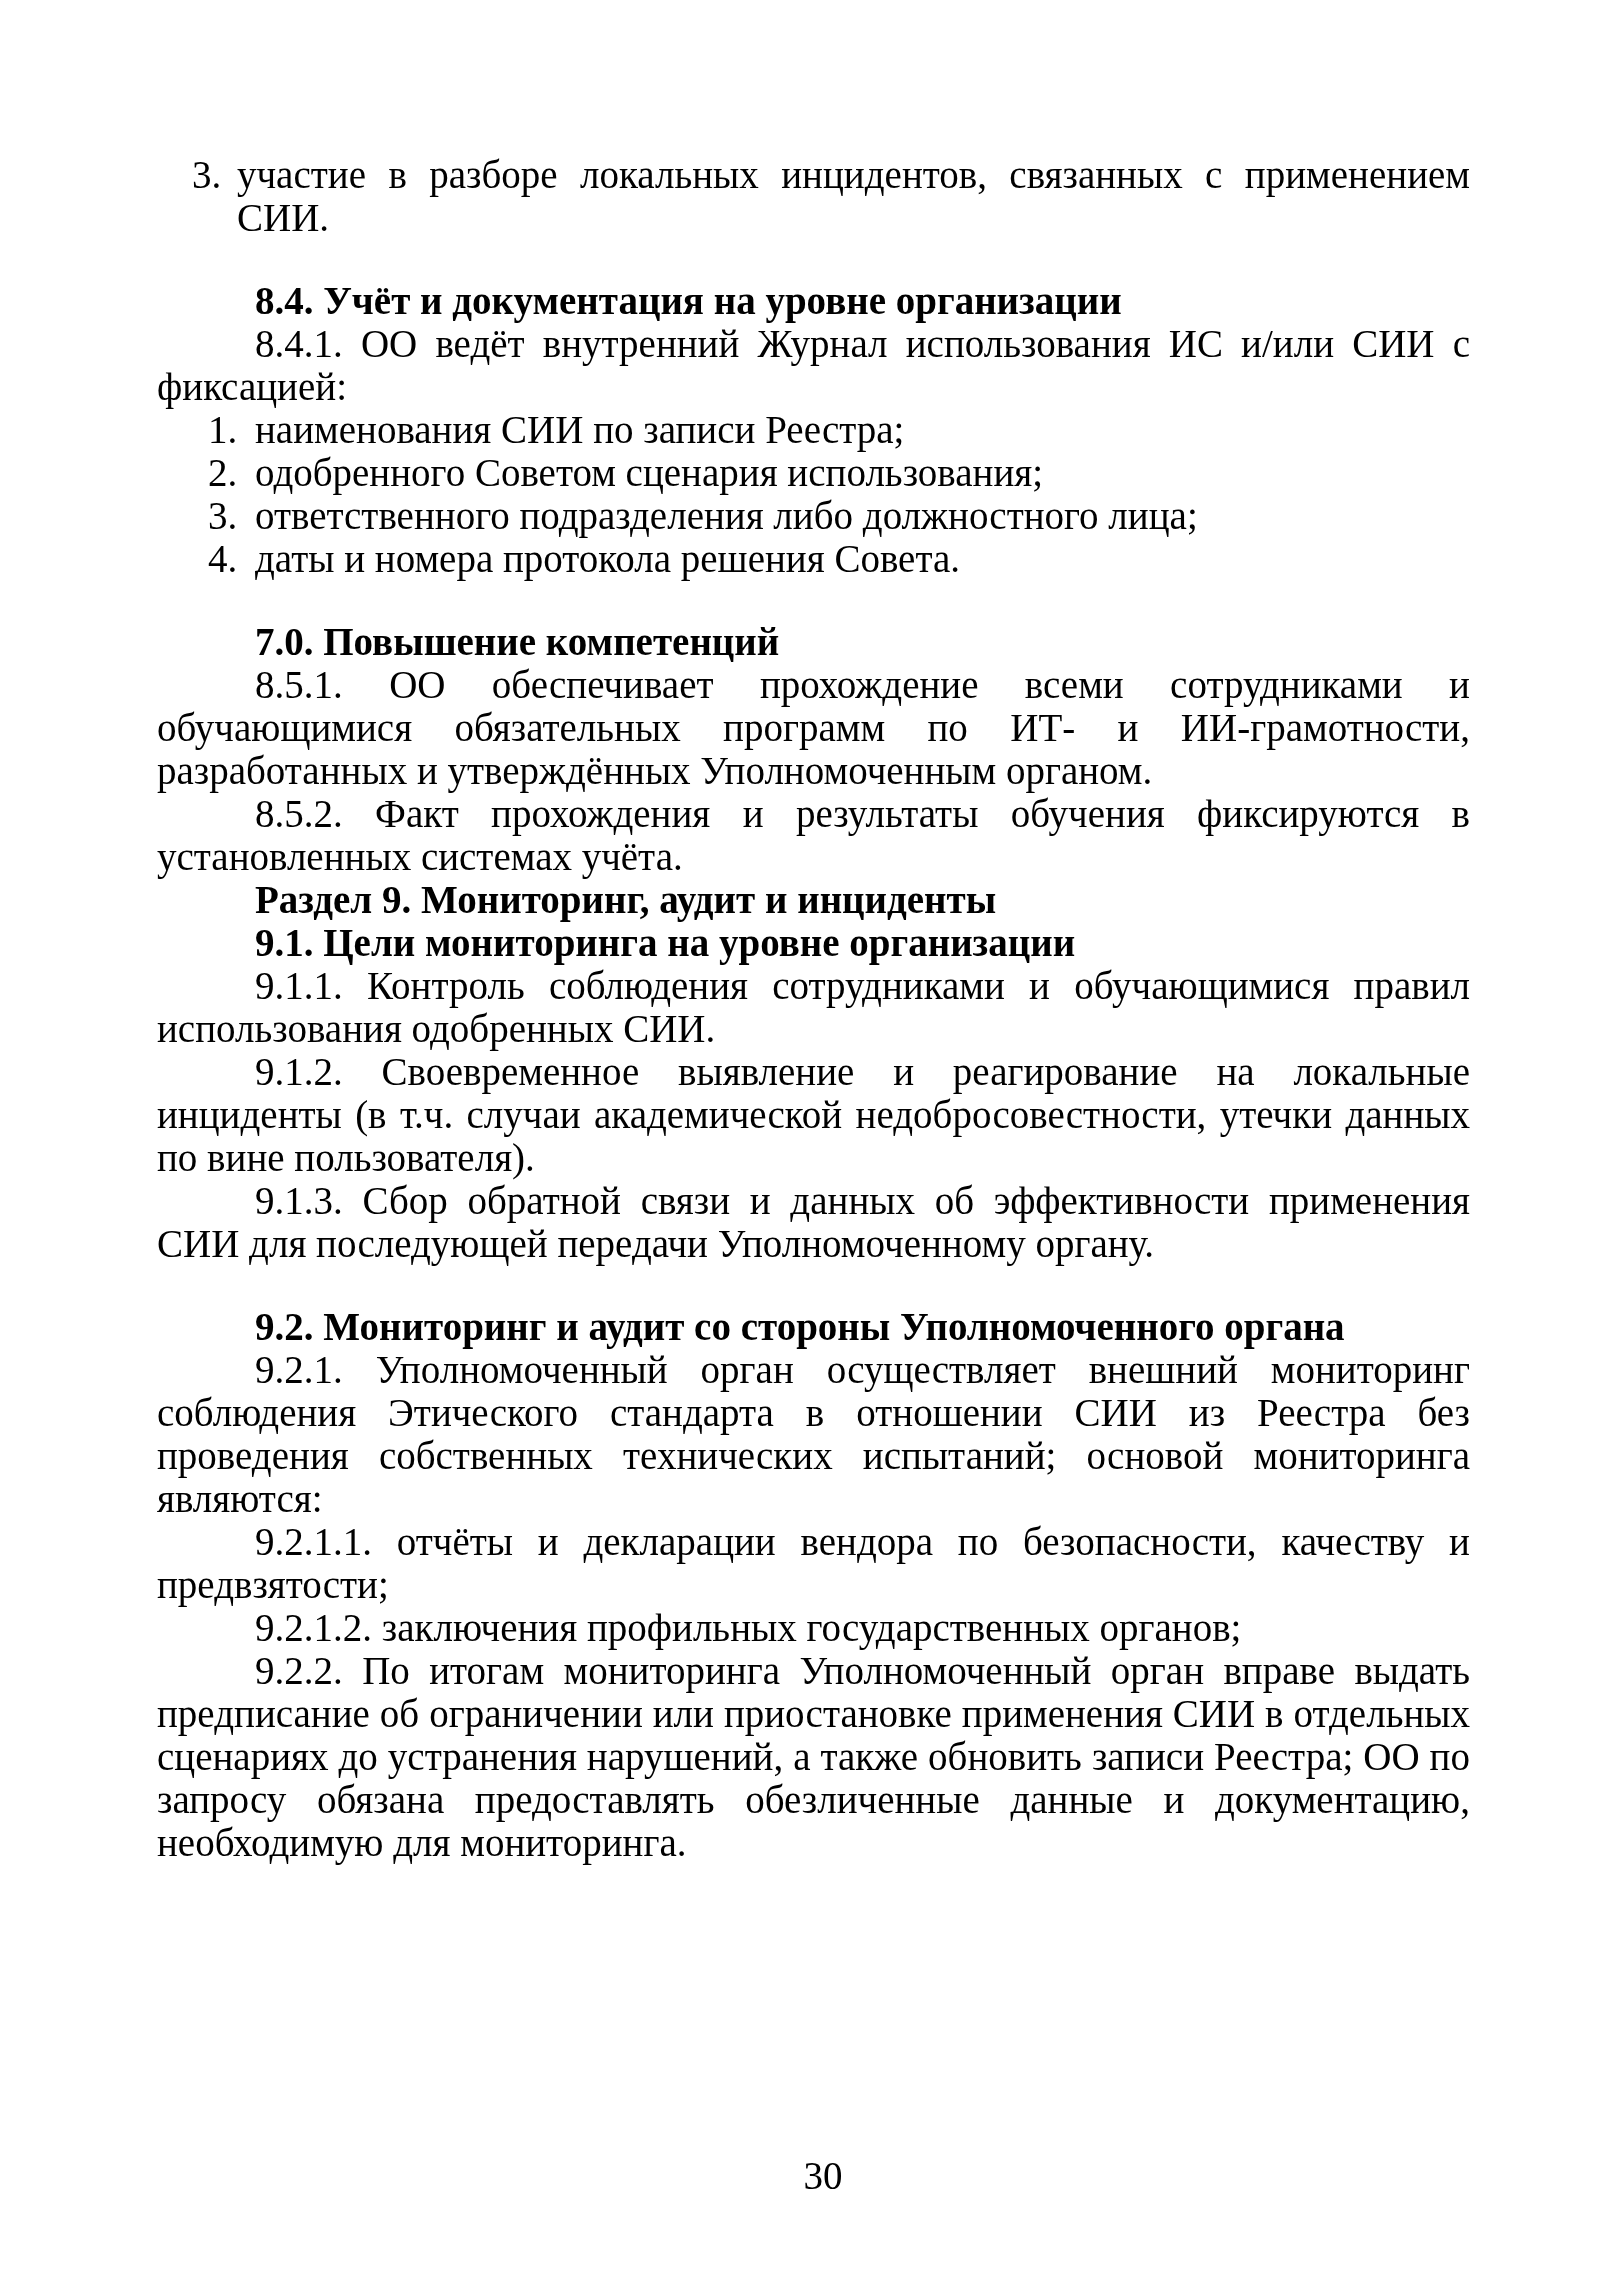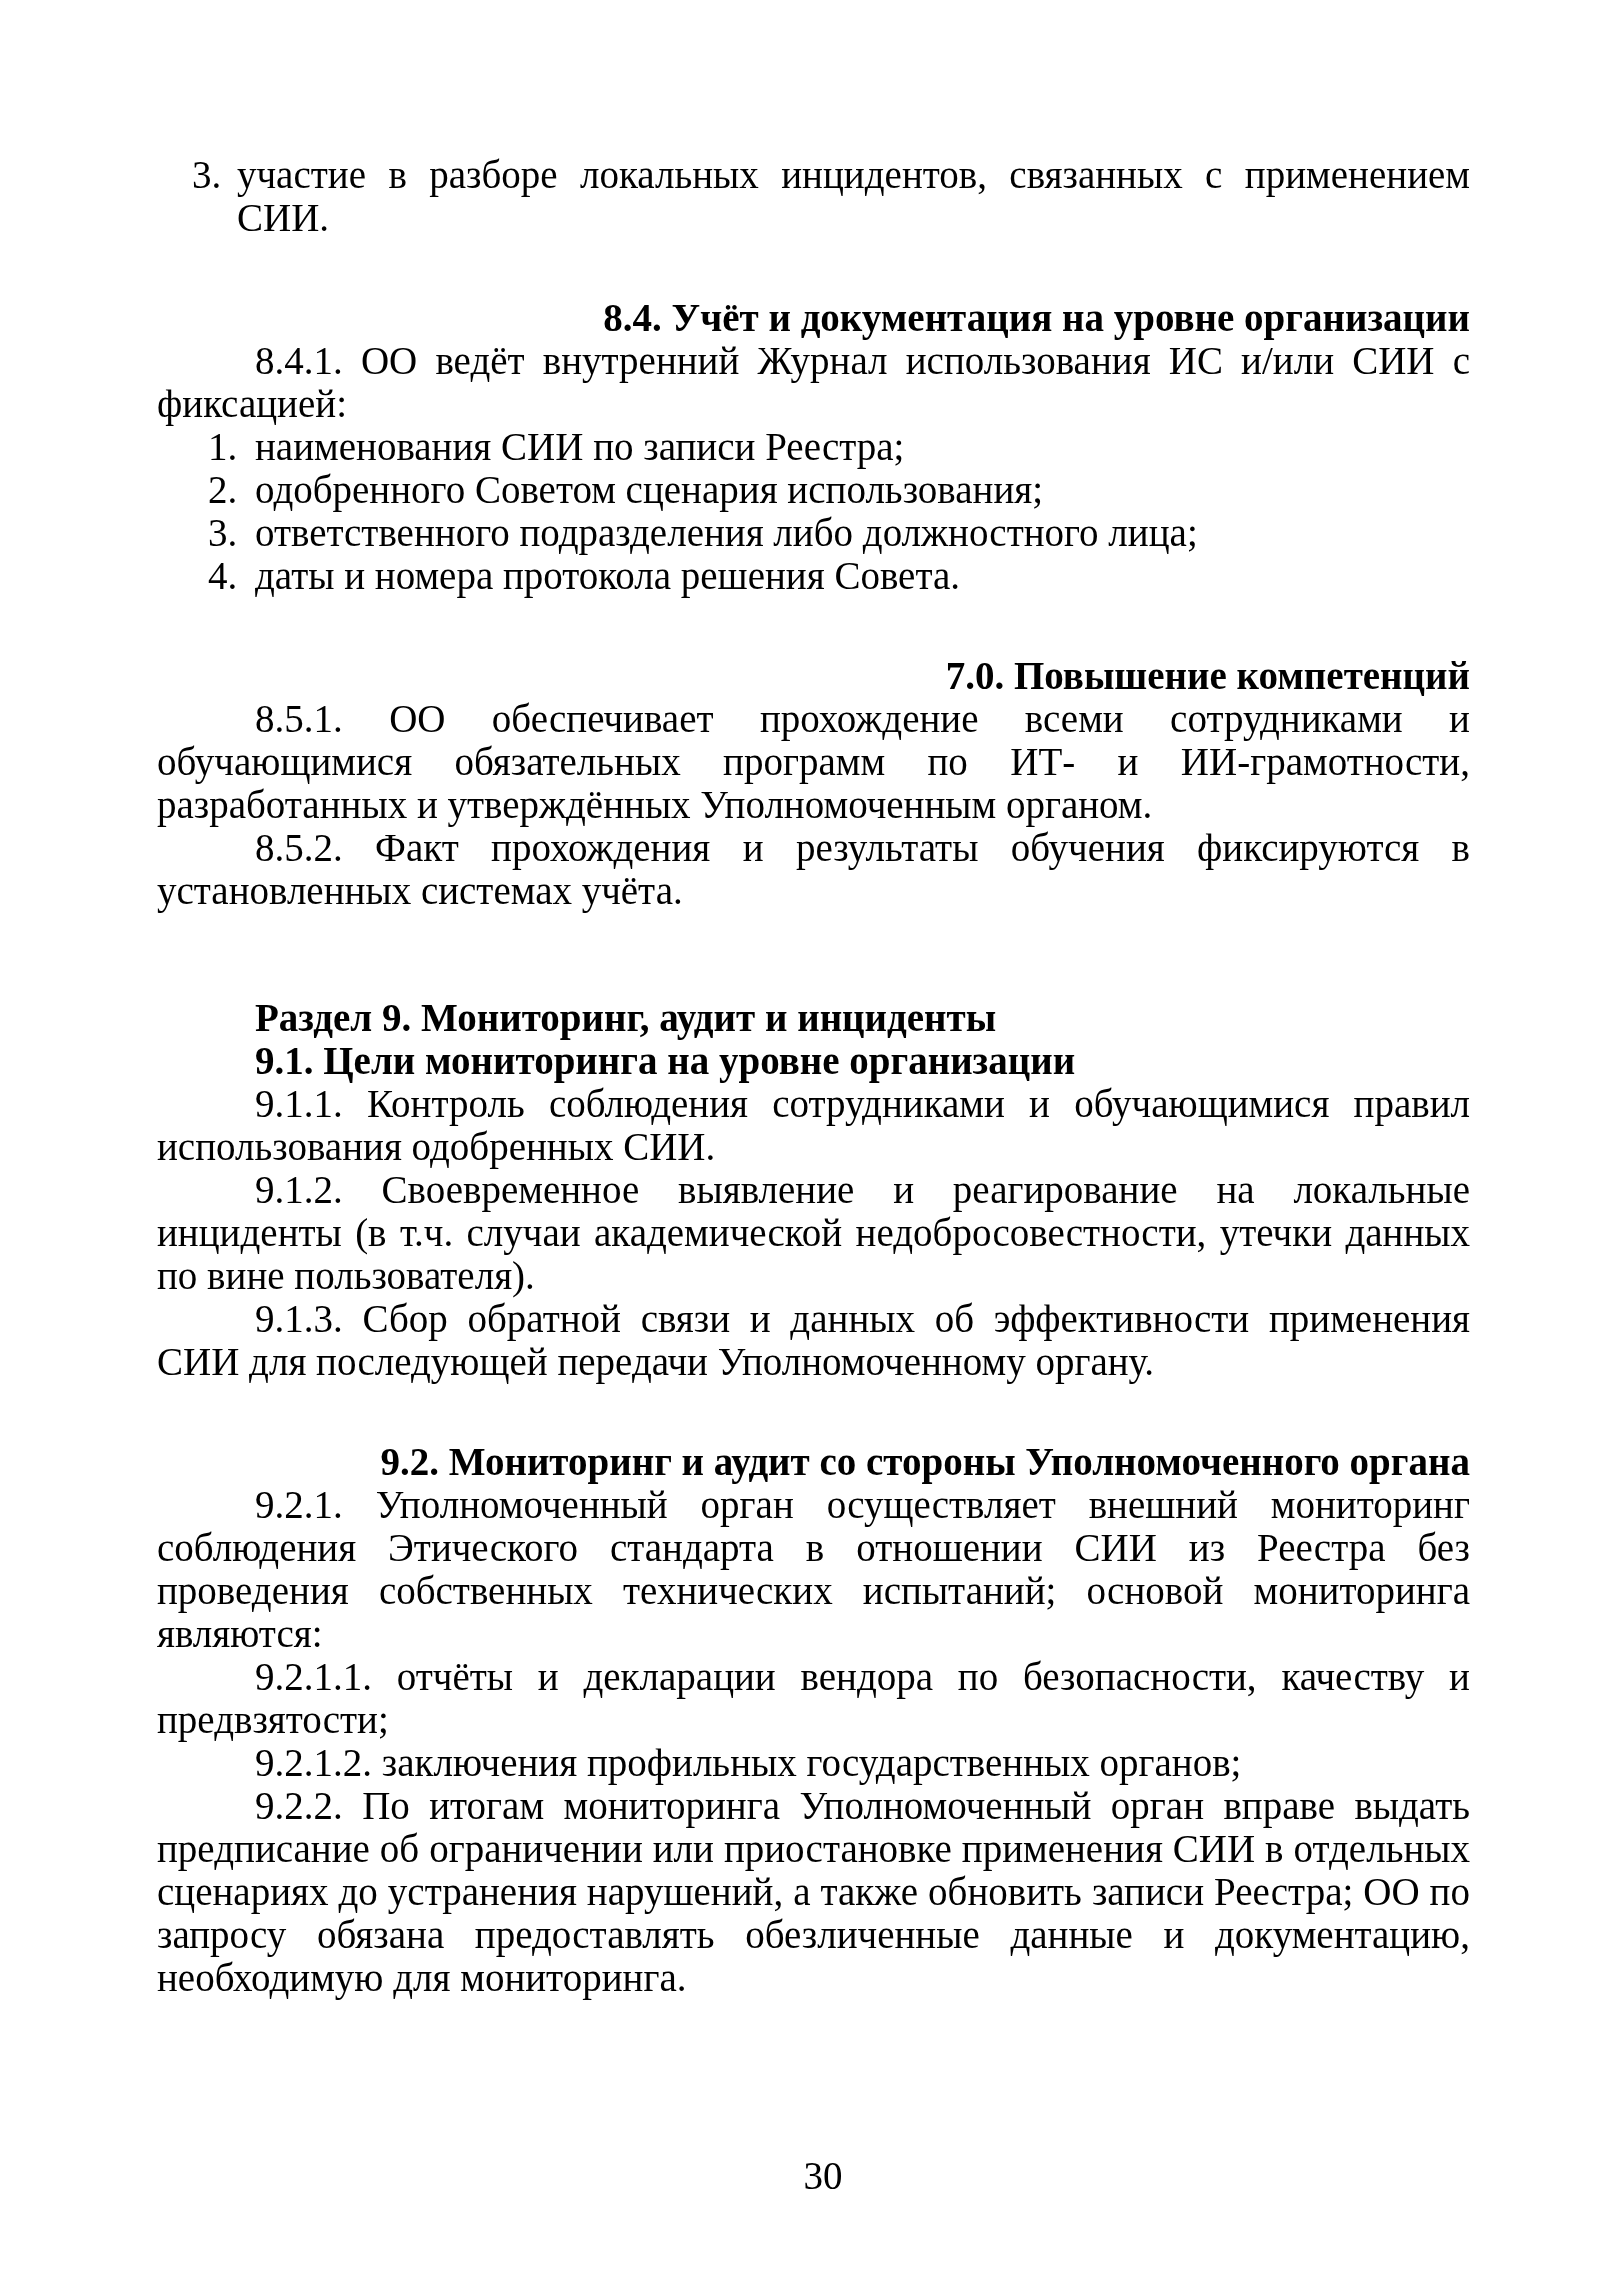--- a/index.html
+++ b/index.html
@@ -26,22 +26,22 @@
   .para {
     text-indent: 98px;
     margin: 0;
   }
   .heading {
     font-weight: bold;
     text-indent: 98px;
     margin: 0;
     text-align: left;
   }
-  .gap-1 { margin-top: 57px; text-align: right; }
-  .gap-2 { margin-top: 84px; }
+  .gap-1 { margin-top: 40px; }
+  .gap-2 { }
   .list-item {
     position: relative;
     margin: 0;
   }
   .list-item.outer { padding-left: 80px; }
   .list-item.outer .marker { position: absolute; left: 35px; top: 0; }
   .list-item.inner { padding-left: 98px; }
   .list-item.inner .marker { position: absolute; left: 51px; top: 0; }
   .page-number {
     position: absolute;

